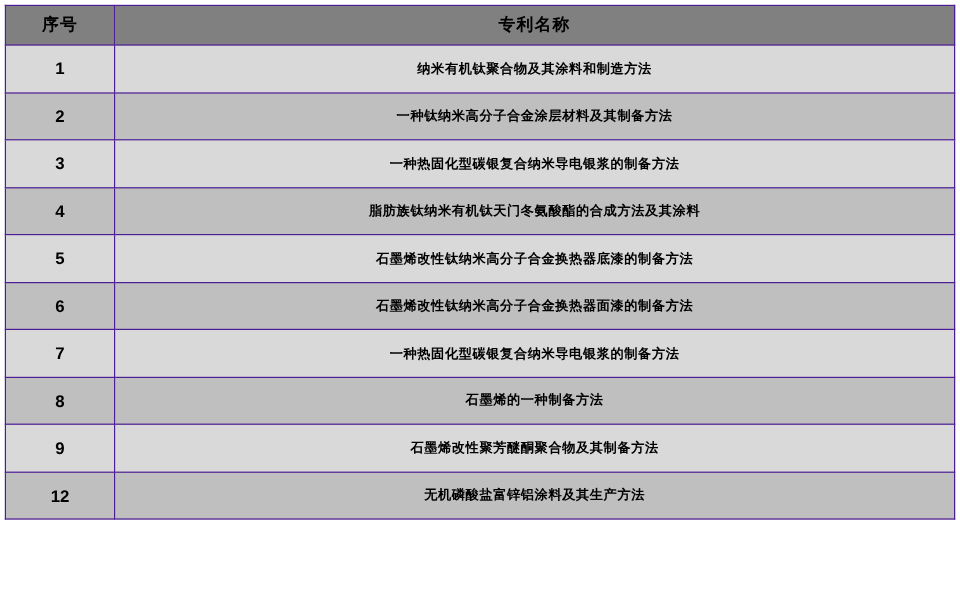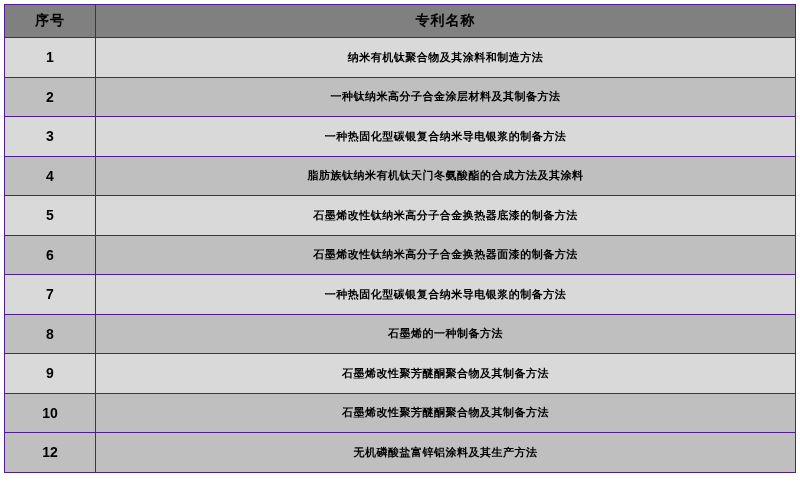--- a/index.html
+++ b/index.html
@@ -106,22 +106,18 @@
       </tr>
       <tr class="row-dark">
         <td class="col-index">8</td>
         <td class="col-name">石墨烯的一种制备方法</td>
       </tr>
       <tr class="row-light">
         <td class="col-index">9</td>
         <td class="col-name">石墨烯改性聚芳醚酮聚合物及其制备方法</td>
       </tr>
       <tr class="row-dark">
-        <td class="col-index">10</td>
-        <td class="col-name">石墨烯改性聚芳醚酮聚合物及其制备方法</td>
-      </tr>
-      <tr class="row-dark">
         <td class="col-index">12</td>
         <td class="col-name">无机磷酸盐富锌铝涂料及其生产方法</td>
       </tr>
     </tbody>
   </table>
 </div>
 
 </body></html>

